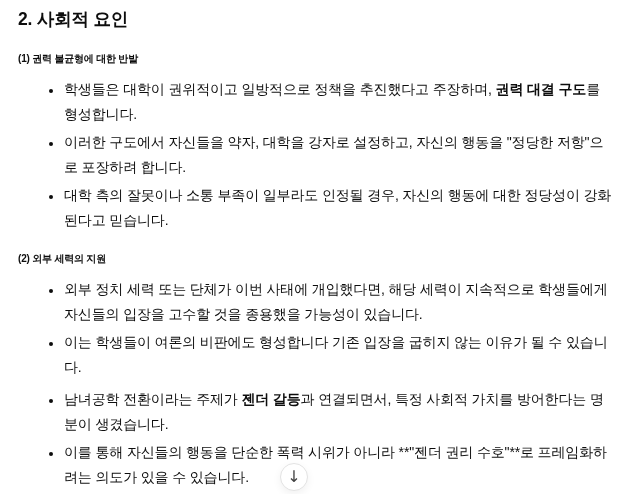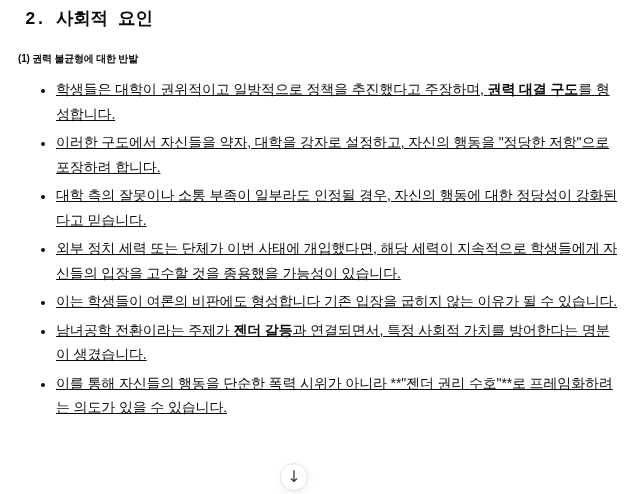--- a/index.html
+++ b/index.html
@@ -16,36 +16,34 @@
     overflow: hidden;
     color: #0d0d0d;
   }
   .page {
     padding: 2px 17px 0 18px;
   }
   .doc-title {
     font-size: 17.5px;
     font-weight: 700;
     line-height: 26px;
-    margin: 4px 0 0 7px;
+    margin: 4px 0 0 0;
     letter-spacing: -0.2px;
-    font-family: Liberation Mono, monospace;
   }
   .subheading {
     font-size: 10px;
     font-weight: 700;
     line-height: 21px;
     margin: 16px 0 8px 0;
     letter-spacing: -0.2px;
   }
   ul.bullets {
-    margin: 0;
+    margin: 8px;
     padding: 0 0 0 37px;
     list-style-type: disc;
-    text-decoration: underline;
   }
   ul.bullets li {
     font-size: 14px;
     line-height: 24.5px;
     margin: 4px 0;
     padding-left: 1px;
     letter-spacing: -0.15px;
     word-break: normal;
     overflow-wrap: break-word;
   }
@@ -83,20 +81,21 @@
 <div class="viewport">
   <div class="page">
     <h2 class="doc-title">2. 사회적 요인</h2>
     <div id="sections">
         <p class="subheading">(1) 권력 불균형에 대한 반발</p>
         <ul class="bullets">
           <li><span>학생들은 대학이 권위적이고 일방적으로 정책을 추진했다고 주장하며, </span><strong>권력 대결 구도</strong><span>를 형성합니다.</span></li>
           <li><span>이러한 구도에서 자신들을 약자, 대학을 강자로 설정하고, 자신의 행동을 "정당한 저항"으로 포장하려 합니다.</span></li>
           <li><span>대학 측의 잘못이나 소통 부족이 일부라도 인정될 경우, 자신의 행동에 대한 정당성이 강화된다고 믿습니다.</span></li>
         </ul>
+        <p class="subheading">(2) 외부 세력의 지원</p>
         <ul class="bullets">
           <li><span>외부 정치 세력 또는 단체가 이번 사태에 개입했다면, 해당 세력이 지속적으로 학생들에게 자신들의 입장을 고수할 것을 종용했을 가능성이 있습니다.</span></li>
           <li><span>이는 학생들이 여론의 비판에도 형성합니다 기존 입장을 굽히지 않는 이유가 될 수 있습니다.</span></li>
         </ul>
         <ul class="bullets">
           <li><span>남녀공학 전환이라는 주제가 </span><strong>젠더 갈등</strong><span>과 연결되면서, 특정 사회적 가치를 방어한다는 명분이 생겼습니다.</span></li>
           <li><span>이를 통해 자신들의 행동을 단순한 폭력 시위가 아니라 **"젠더 권리 수호"**로 프레임화하려는 의도가 있을 수 있습니다.</span></li>
         </ul>
       </div>
   </div>

